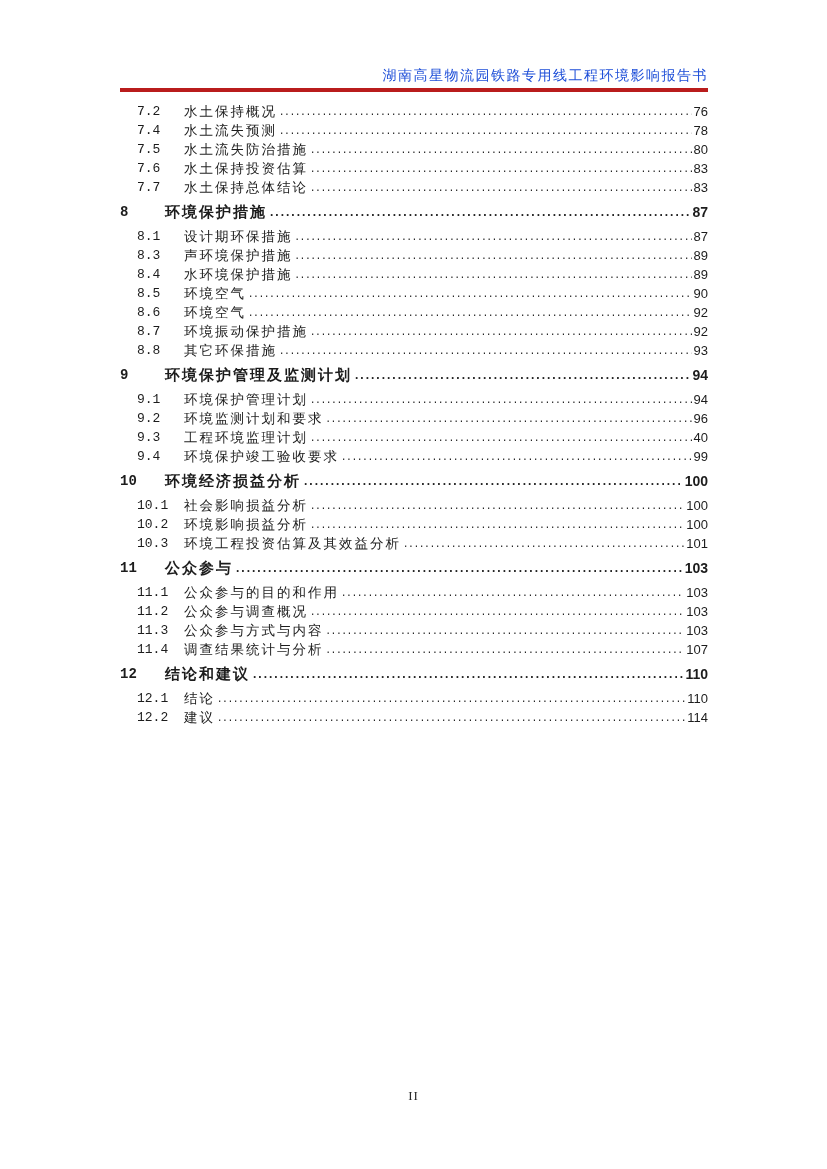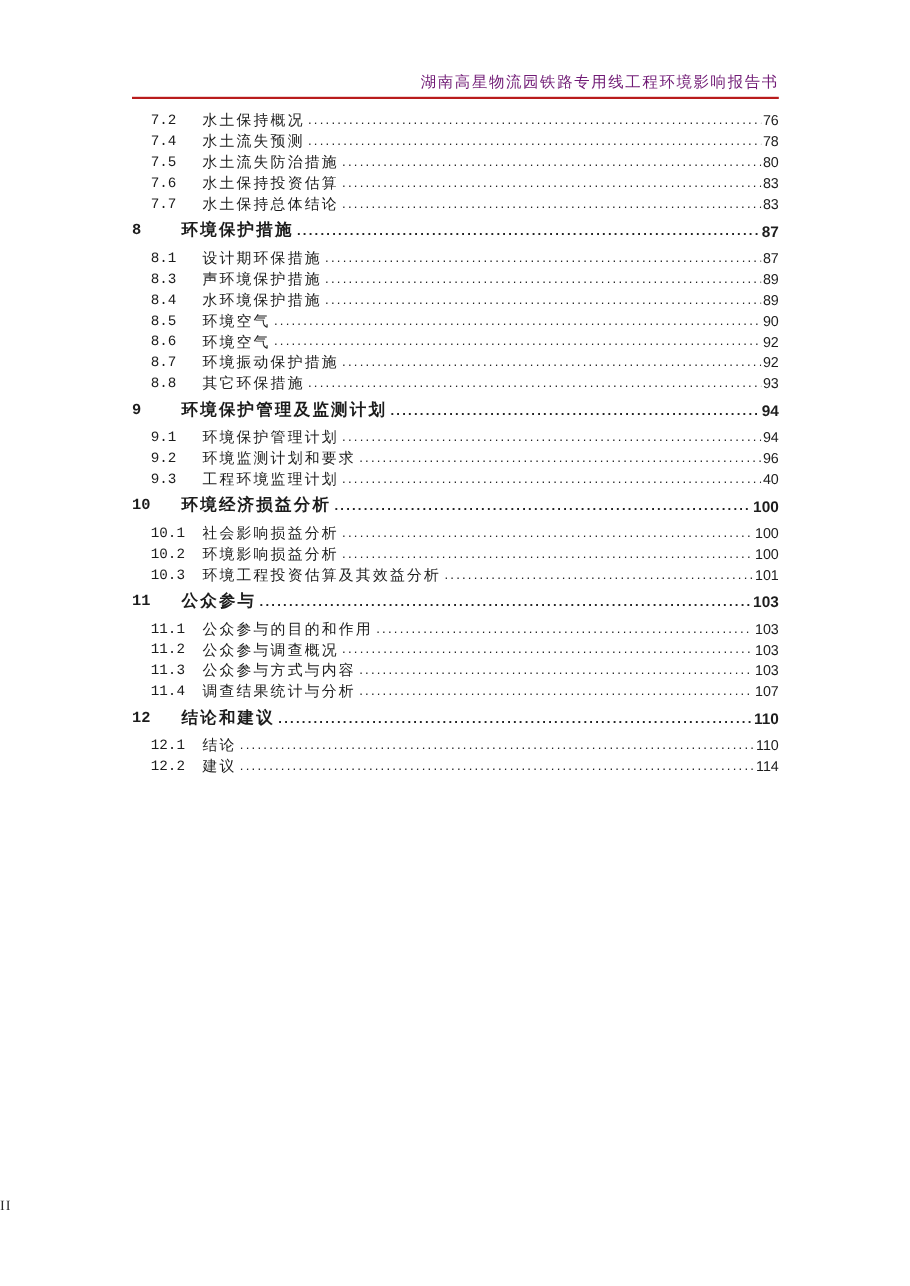--- a/index.html
+++ b/index.html
@@ -14,23 +14,23 @@
   .content {
     position: absolute;
     left: 120px; top: 66px;
     width: 588px;
   }
   .page-header {
     text-align: right;
     font-size: 14px;
     line-height: 19px;
     letter-spacing: 1.5px;
-    color: #701a75;
+    color: #1d4ed8;
     padding-bottom: 3px;
-    border-bottom: 2px solid #b91c1c;
+    border-bottom: 4px solid #b91c1c;
   }
   .toc-list { margin-top: 10px; }
   .toc-row {
     display: flex;
     line-height: 19px;
     white-space: nowrap;
   }
   .toc-row.l2 {
     padding-left: 17px;
     font-size: 13.5px;
@@ -71,20 +71,21 @@
     flex: 0 0 auto;
     font-family: "Liberation Sans", "DejaVu Sans", sans-serif;
     font-size: 13px;
     padding-left: 2px;
   }
   .l1 .toc-page { font-size: 14px; }
   .page-footer {
     position: absolute;
     left: 0; right: 0;
     top: 1088px;
+    text-align: center;
     font-size: 13px;
     color: #2a2a2a;
     letter-spacing: 1px;
   }
 </style>
 </head>
 <body>
 
 <div class="content">
 
@@ -188,20 +189,26 @@
     <span class="toc-title">环境监测计划和要求</span>
     <span class="dot-leader"></span>
     <span class="toc-page">96</span>
   </div>
       <div class="toc-row l2">
     <span class="toc-num">9.3</span>
     <span class="toc-title">工程环境监理计划</span>
     <span class="dot-leader"></span>
     <span class="toc-page">40</span>
   </div>
+      <div class="toc-row l2">
+    <span class="toc-num">9.4</span>
+    <span class="toc-title">环境保护竣工验收要求</span>
+    <span class="dot-leader"></span>
+    <span class="toc-page">99</span>
+  </div>
       <div class="toc-row l1">
     <span class="toc-num">10</span>
     <span class="toc-title">环境经济损益分析</span>
     <span class="dot-leader"></span>
     <span class="toc-page">100</span>
   </div>
       <div class="toc-row l2">
     <span class="toc-num">10.1</span>
     <span class="toc-title">社会影响损益分析</span>
     <span class="dot-leader"></span>

